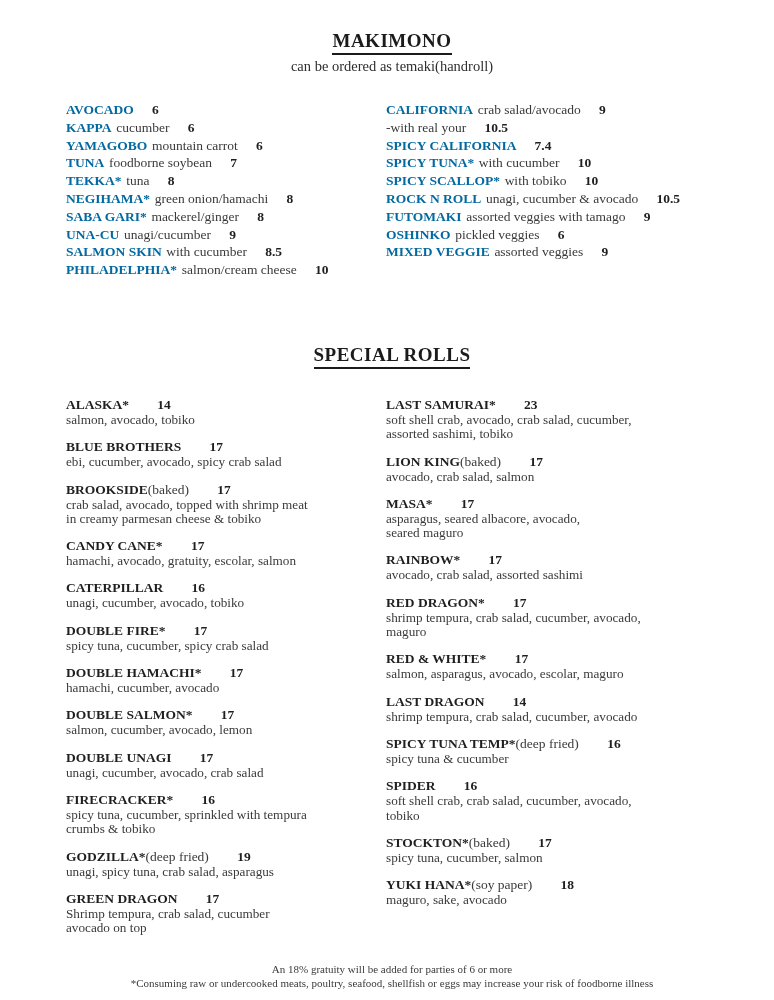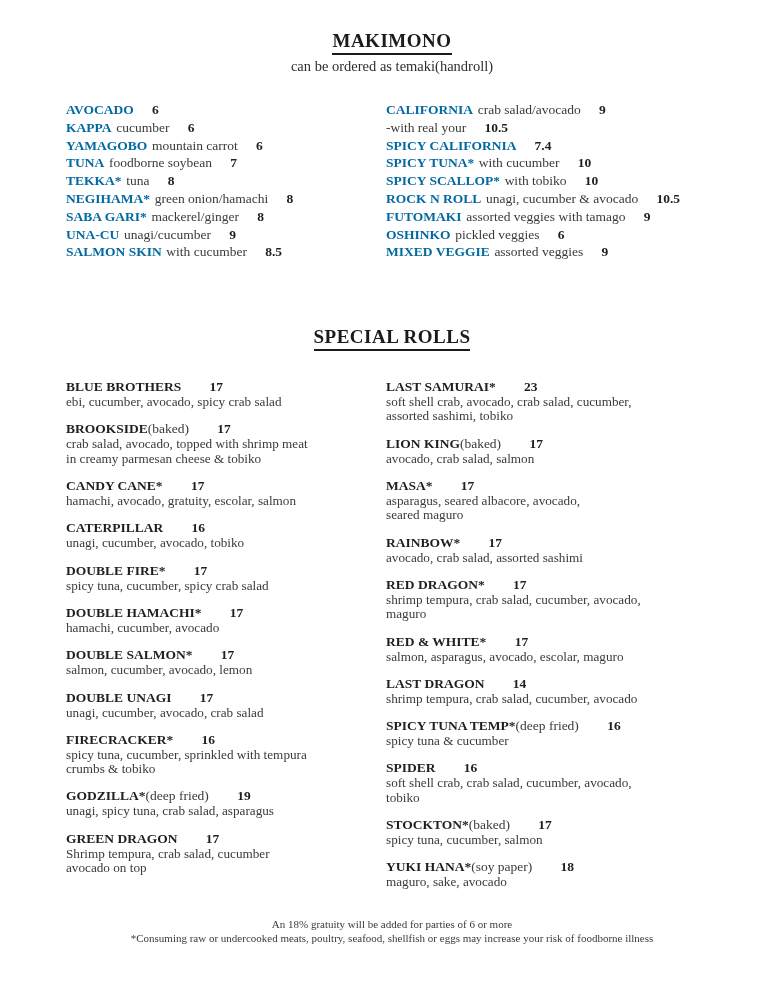--- a/index.html
+++ b/index.html
@@ -89,20 +89,21 @@
       <div class="col left">
           <div class="m-item"><span class="nm">AVOCADO</span><span class="pr">6</span></div>
           <div class="m-item"><span class="nm">KAPPA</span><span class="dsc gap">cucumber</span><span class="pr">6</span></div>
           <div class="m-item"><span class="nm">YAMAGOBO</span><span class="dsc gap">mountain carrot</span><span class="pr">6</span></div>
           <div class="m-item"><span class="nm">TUNA</span><span class="dsc gap">foodborne soybean</span><span class="pr">7</span></div>
           <div class="m-item"><span class="nm">TEKKA*</span><span class="dsc gap">tuna</span><span class="pr">8</span></div>
           <div class="m-item"><span class="nm">NEGIHAMA*</span><span class="dsc gap">green onion/hamachi</span><span class="pr">8</span></div>
           <div class="m-item"><span class="nm">SABA GARI*</span><span class="dsc gap">mackerel/ginger</span><span class="pr">8</span></div>
           <div class="m-item"><span class="nm">UNA-CU</span><span class="dsc gap">unagi/cucumber</span><span class="pr">9</span></div>
           <div class="m-item"><span class="nm">SALMON SKIN</span><span class="dsc gap">with cucumber</span><span class="pr">8.5</span></div>
+          <div class="m-item"><span class="nm">PHILADELPHIA*</span><span class="dsc gap">salmon/cream cheese</span><span class="pr">10</span></div>
         </div>
       <div class="col right">
           <div class="m-item"><span class="nm">CALIFORNIA</span><span class="dsc gap">crab salad/avocado</span><span class="pr">9</span></div>
           <div class="m-item"><span class="dsc">-with real your</span><span class="pr">10.5</span></div>
           <div class="m-item"><span class="nm">SPICY CALIFORNIA</span><span class="pr">7.4</span></div>
           <div class="m-item"><span class="nm">SPICY TUNA*</span><span class="dsc gap">with cucumber</span><span class="pr">10</span></div>
           <div class="m-item"><span class="nm">SPICY SCALLOP*</span><span class="dsc gap">with tobiko</span><span class="pr">10</span></div>
           <div class="m-item"><span class="nm">ROCK N ROLL</span><span class="dsc gap">unagi, cucumber &amp; avocado</span><span class="pr">10.5</span></div>
           <div class="m-item"><span class="nm">FUTOMAKI</span><span class="dsc gap">assorted veggies with tamago</span><span class="pr">9</span></div>
           <div class="m-item"><span class="nm">OSHINKO</span><span class="dsc gap">pickled veggies</span><span class="pr">6</span></div>
@@ -111,20 +112,26 @@
     </div>
   </section>
 
   <section id="special-rolls">
     <div class="sec-header">
       <span class="sec-title">SPECIAL ROLLS</span>
     </div>
     <div class="columns">
       <div class="col left">
           <div class="s-item">
+            <div class="s-head"><span class="nm">ALASKA*</span><span class="pr">14</span></div>
+            <div class="s-desc">
+              <span class="dline">salmon, avocado, tobiko</span>
+            </div>
+          </div>
+          <div class="s-item">
             <div class="s-head"><span class="nm">BLUE BROTHERS</span><span class="pr">17</span></div>
             <div class="s-desc">
               <span class="dline">ebi, cucumber, avocado, spicy crab salad</span>
             </div>
           </div>
           <div class="s-item">
             <div class="s-head"><span class="nm">BROOKSIDE</span><span class="sfx">(baked)</span><span class="pr">17</span></div>
             <div class="s-desc">
               <span class="dline">crab salad, avocado, topped with shrimp meat</span>
               <span class="dline">in creamy parmesan cheese &amp; tobiko</span>

